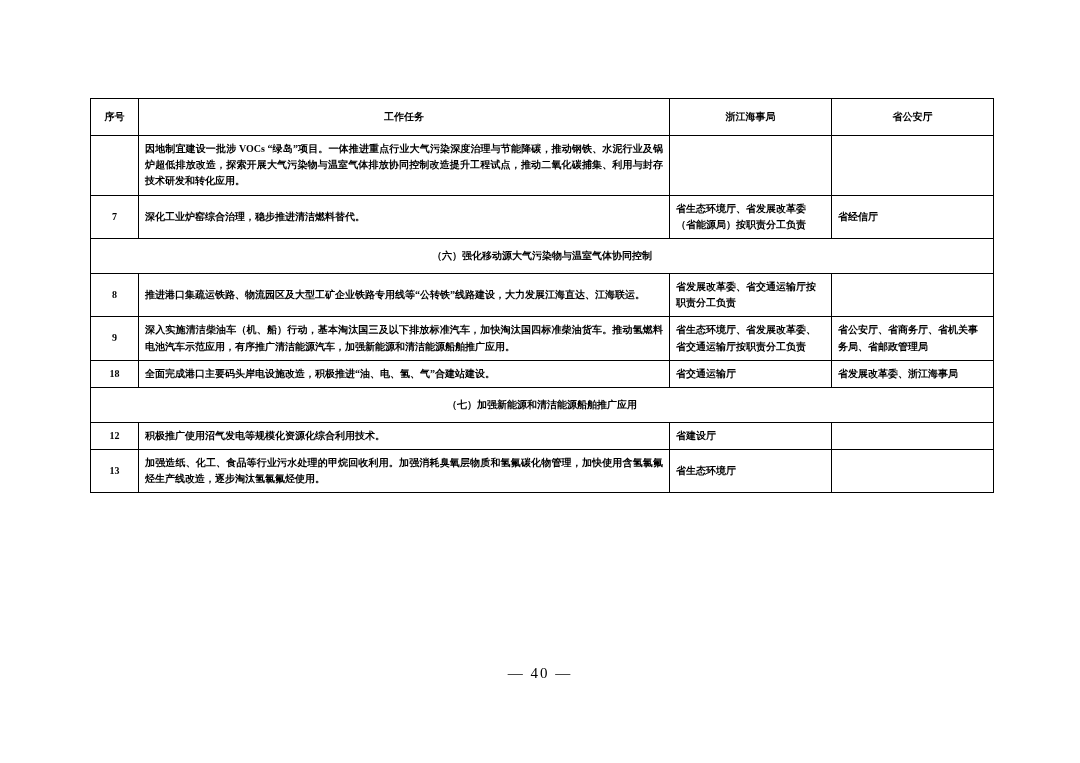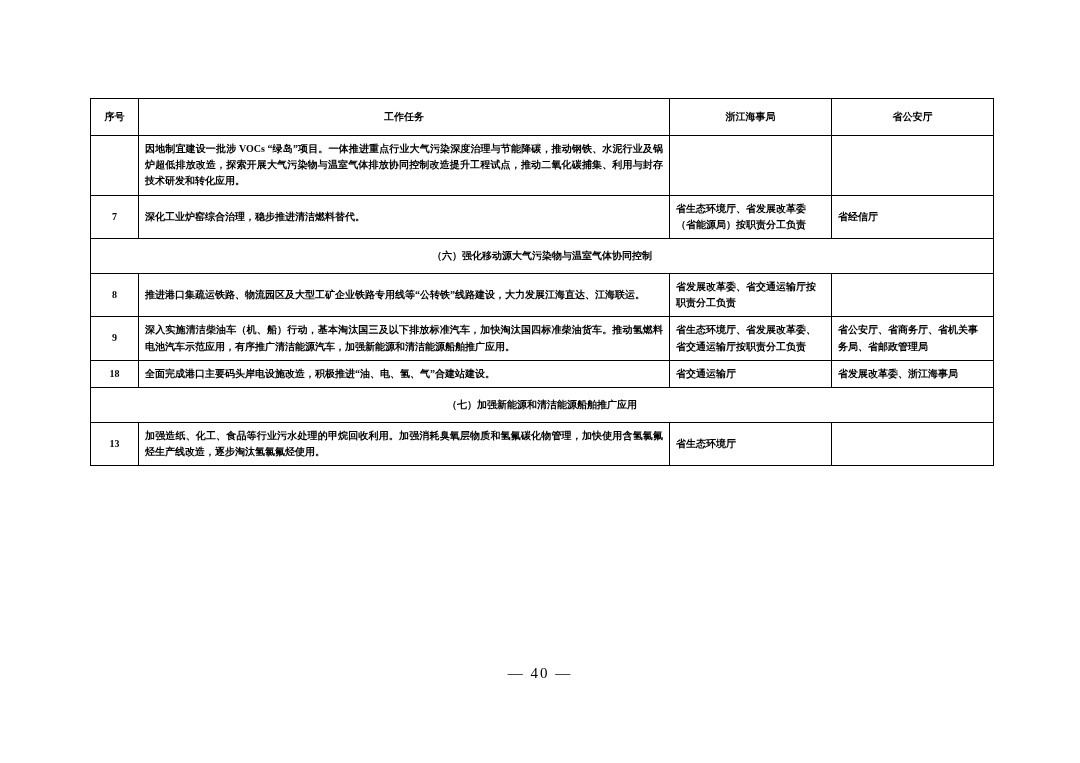--- a/index.html
+++ b/index.html
@@ -142,20 +142,26 @@
           <td class="task">全面完成港口主要码头岸电设施改造，积极推进“油、电、氢、气”合建站建设。</td>
           <td class="lead">省交通运输厅</td>
           <td class="part">省发展改革委、浙江海事局</td>
         </tr>
 
         <tr>
           <td class="section" colspan="4">（七）加强新能源和清洁能源船舶推广应用</td>
         </tr>
 
 
+        <tr>
+          <td class="num">12</td>
+          <td class="task">积极推广使用沼气发电等规模化资源化综合利用技术。</td>
+          <td class="lead">省建设厅</td>
+          <td class="part"></td>
+        </tr>
 
         <tr>
           <td class="num">13</td>
           <td class="task">加强造纸、化工、食品等行业污水处理的甲烷回收利用。加强消耗臭氧层物质和氢氟碳化物管理，加快使用含氢氯氟烃生产线改造，逐步淘汰氢氯氟烃使用。</td>
           <td class="lead">省生态环境厅</td>
           <td class="part"></td>
         </tr>
 
       </tbody>
     </table>

